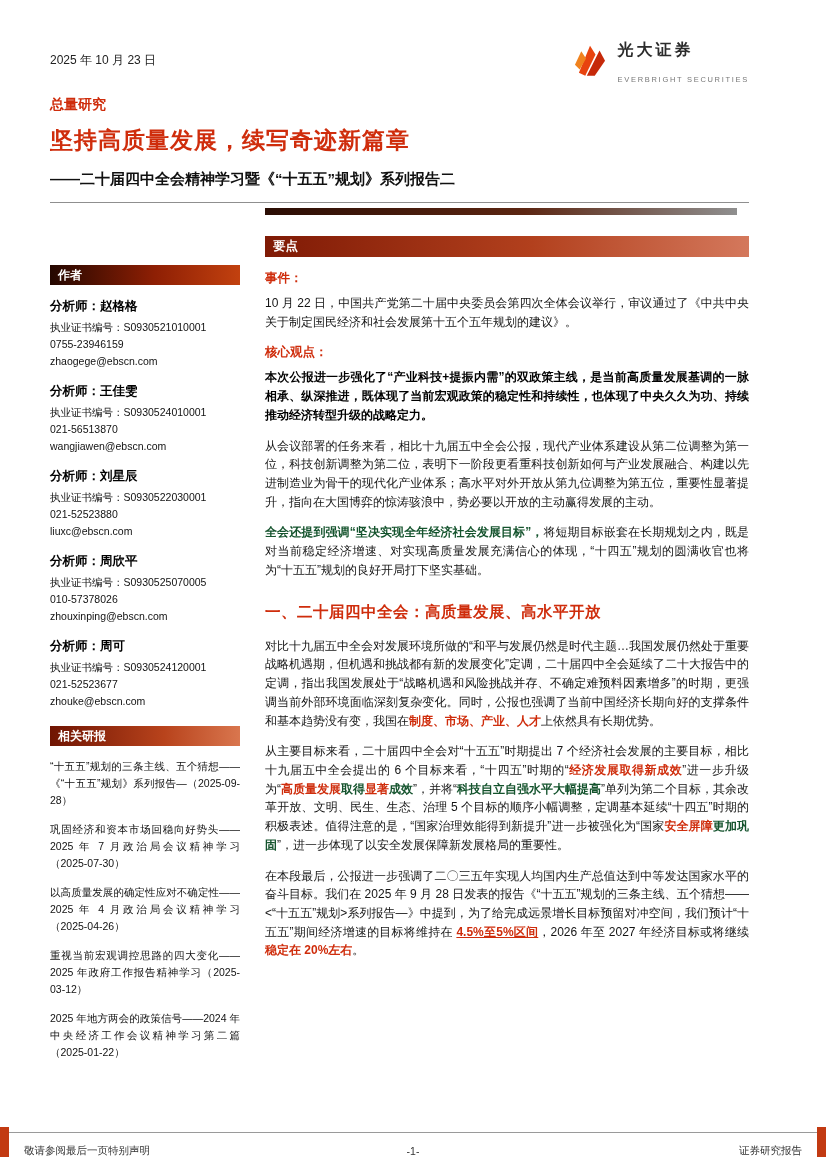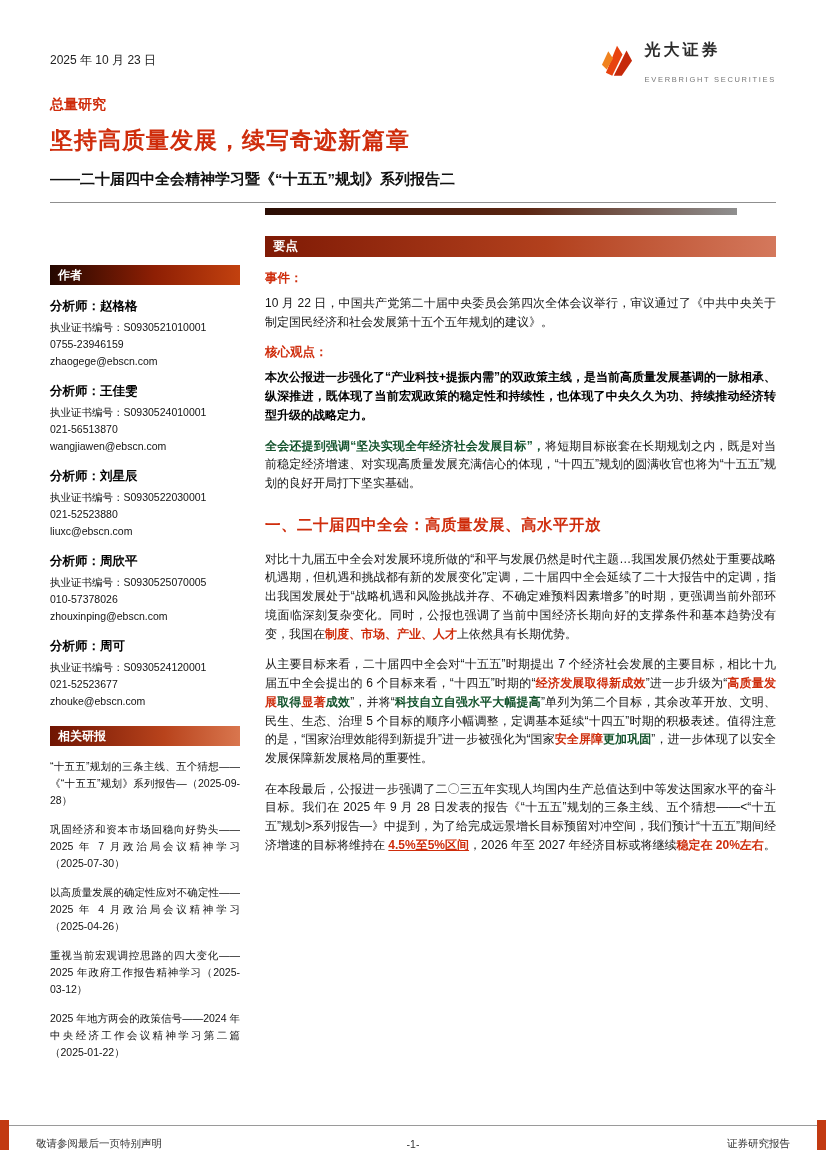--- a/index.html
+++ b/index.html
@@ -3,21 +3,21 @@
 <meta charset="utf-8">
 <style>
   * { margin:0; padding:0; box-sizing:border-box; }
   html,body { background:#e9e9e9; }
   .page {
     width:826px; height:1169px; margin:0 auto; position:relative;
     background:#fff; overflow:hidden;
     font-family:"Liberation Sans","DejaVu Sans",sans-serif;
     color:#111;
   }
-  .inner { padding:40px 50px 0 50px; }
+  .inner { padding:40px 77px 0 50px; }
 
   
   .top { display:flex; justify-content:space-between; align-items:flex-start; }
   .date { font-size:12px; color:#222; padding-top:12px; }
   .logo { display:flex; align-items:center; gap:9px; }
   .logo-txt { display:flex; flex-direction:column; }
   .logo-cn { font-size:16px; font-weight:bold; color:#2b2b2b; letter-spacing:3px; }
   .logo-en { font-size:7.5px; color:#777; letter-spacing:1.7px; margin-top:14px; }
 
   .category { margin-top:12px; color:#cf2d0c; font-weight:bold; font-size:14px; }
@@ -45,24 +45,24 @@
   .kp-label { color:#cf2d0c; font-weight:bold; font-size:12.5px; margin-top:13px; }
   .para { font-size:12px; line-height:1.56; text-align:justify; margin-top:7px; margin-bottom:12px; color:#141414; }
   .para.core { font-weight:bold; color:#000; }
   .section-h { color:#cf2d0c; font-weight:bold; font-size:15.5px; margin-top:22px; margin-bottom:14px; letter-spacing:0.5px; }
 
   .b   { font-weight:bold; color:#14532d; }
   .rb  { font-weight:bold; color:#cf2d0c; }
   .rbu { font-weight:bold; color:#cf2d0c; text-decoration:underline; }
 
   .footer {
-    position:absolute; left:0; right:0; bottom:7px; height:37px;
+    position:absolute; left:0; right:0; bottom:0; height:37px;
     border-top:1px solid #9a9a9a;
     display:flex; align-items:center; justify-content:space-between;
-    padding:0 36px; font-size:10.5px; color:#333;
+    padding:0 24px; font-size:10.5px; color:#333;
   }
   .f-center { position:absolute; left:50%; transform:translateX(-50%); }
   .edge { position:absolute; top:-6px; width:9px; height:30px; background:#c23a12; }
   .edge-l { left:0; } .edge-r { right:0; }
 </style>
 </head>
 <body>
 
 <div class="page">
   <div class="inner">
@@ -136,20 +136,21 @@
 
       <main class="col-main">
         <div class="bar bar-keypoints">要点</div>
 
         <div class="kp-label">事件：</div>
         <p class="para">10 月 22 日，中国共产党第二十届中央委员会第四次全体会议举行，审议通过了《中共中央关于制定国民经济和社会发展第十五个五年规划的建议》。</p>
 
         <div class="kp-label">核心观点：</div>
         <p class="para core">本次公报进一步强化了“产业科技+提振内需”的双政策主线，是当前高质量发展基调的一脉相承、纵深推进，既体现了当前宏观政策的稳定性和持续性，也体现了中央久久为功、持续推动经济转型升级的战略定力。</p>
 
+        <p class="para">从会议部署的任务来看，相比十九届五中全会公报，现代产业体系建设从第二位调整为第一位，科技创新调整为第二位，表明下一阶段更看重科技创新如何与产业发展融合、构建以先进制造业为骨干的现代化产业体系；高水平对外开放从第九位调整为第五位，重要性显著提升，指向在大国博弈的惊涛骇浪中，势必要以开放的主动赢得发展的主动。</p>
 
         <p class="para"><span class="b">全会还提到强调“坚决实现全年经济社会发展目标”，</span><span>将短期目标嵌套在长期规划之内，既是对当前稳定经济增速、对实现高质量发展充满信心的体现，“十四五”规划的圆满收官也将为“十五五”规划的良好开局打下坚实基础。</span></p>
 
         <h2 class="section-h">一、二十届四中全会：高质量发展、高水平开放</h2>
 
         <p class="para"><span>对比十九届五中全会对发展环境所做的“和平与发展仍然是时代主题…我国发展仍然处于重要战略机遇期，但机遇和挑战都有新的发展变化”定调，二十届四中全会延续了二十大报告中的定调，指出我国发展处于“战略机遇和风险挑战并存、不确定难预料因素增多”的时期，更强调当前外部环境面临深刻复杂变化。同时，公报也强调了当前中国经济长期向好的支撑条件和基本趋势没有变，我国在</span><span class="rb">制度、市场、产业、人才</span><span>上依然具有长期优势。</span></p>
 
         <p class="para"><span>从主要目标来看，二十届四中全会对“十五五”时期提出 7 个经济社会发展的主要目标，相比十九届五中全会提出的 6 个目标来看，“十四五”时期的“</span><span class="rb">经济发展取得新成效</span><span>”进一步升级为“</span><span class="rb">高质量发展</span><span class="b">取得</span><span class="rb">显著</span><span class="b">成效</span><span>”，并将“</span><span class="b">科技自立自强水平大幅提高</span><span>”单列为第二个目标，其余改革开放、文明、民生、生态、治理 5 个目标的顺序小幅调整，定调基本延续“十四五”时期的积极表述。值得注意的是，“国家治理效能得到新提升”进一步被强化为“国家</span><span class="rb">安全屏障</span><span class="b">更加巩固</span><span>”，进一步体现了以安全发展保障新发展格局的重要性。</span></p>
 
         <p class="para"><span>在本段最后，公报进一步强调了二〇三五年实现人均国内生产总值达到中等发达国家水平的奋斗目标。我们在 2025 年 9 月 28 日发表的报告《“十五五”规划的三条主线、五个猜想——&lt;“十五五”规划&gt;系列报告—》中提到，为了给完成远景增长目标预留对冲空间，我们预计“十五五”期间经济增速的目标将维持在 </span><span class="rbu">4.5%至5%区间</span><span>，2026 年至 2027 年经济目标或将继续</span><span class="rb">稳定在 20%左右</span><span>。</span></p>

